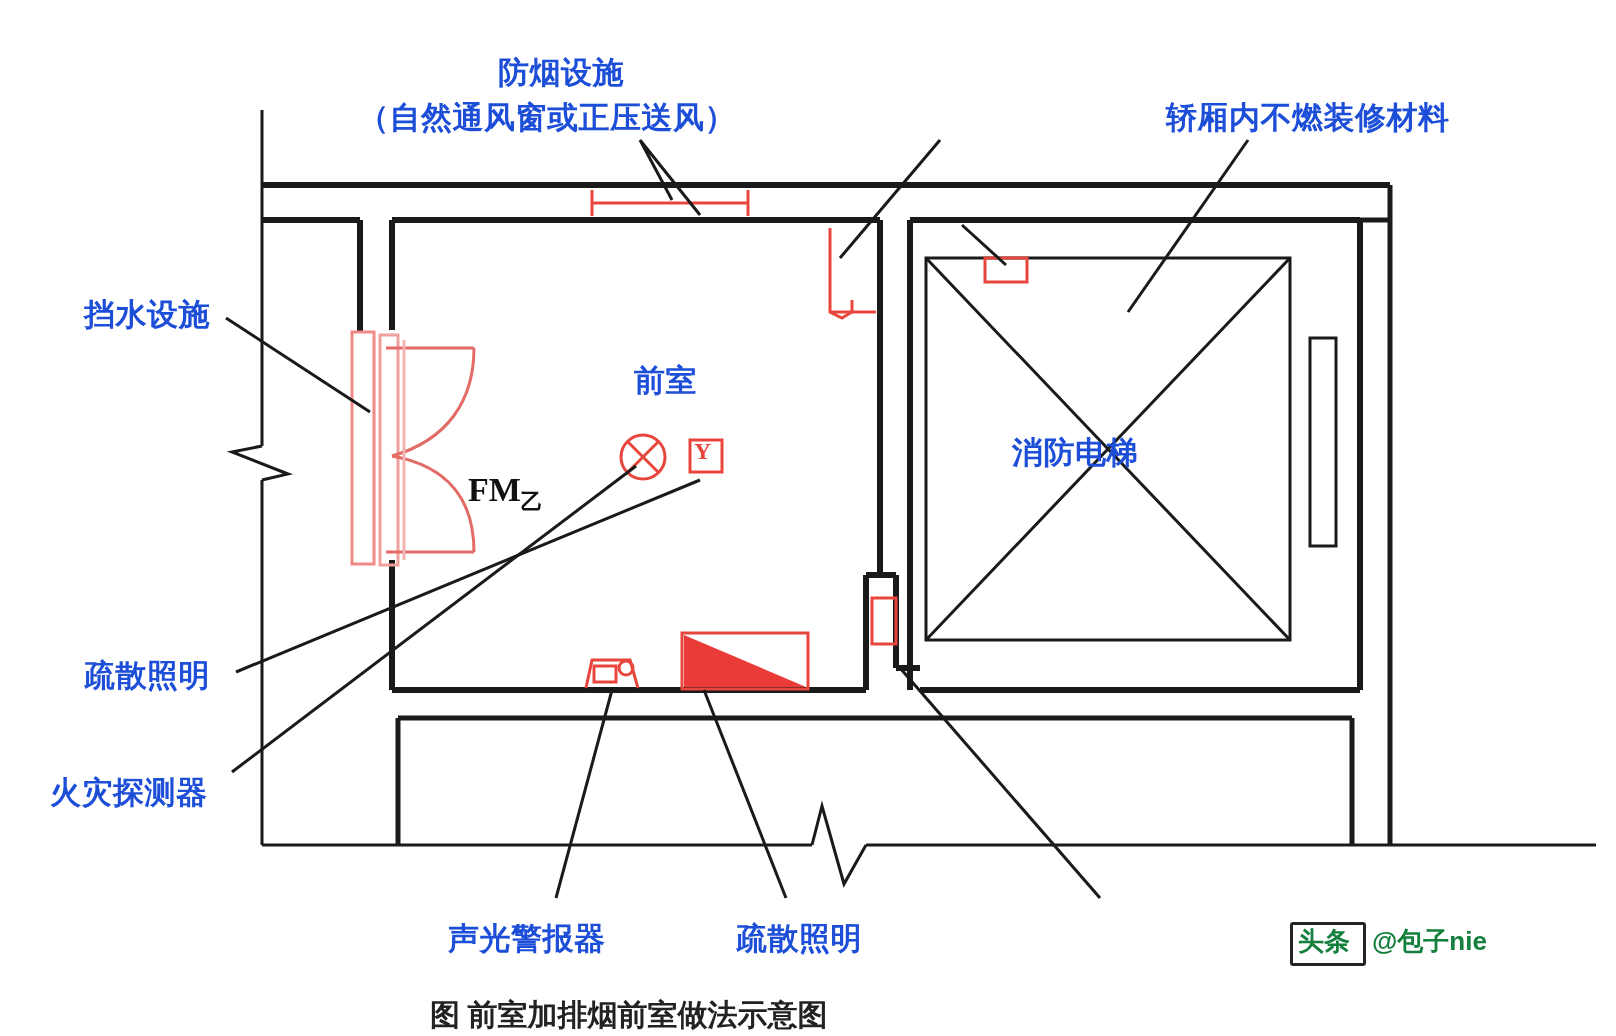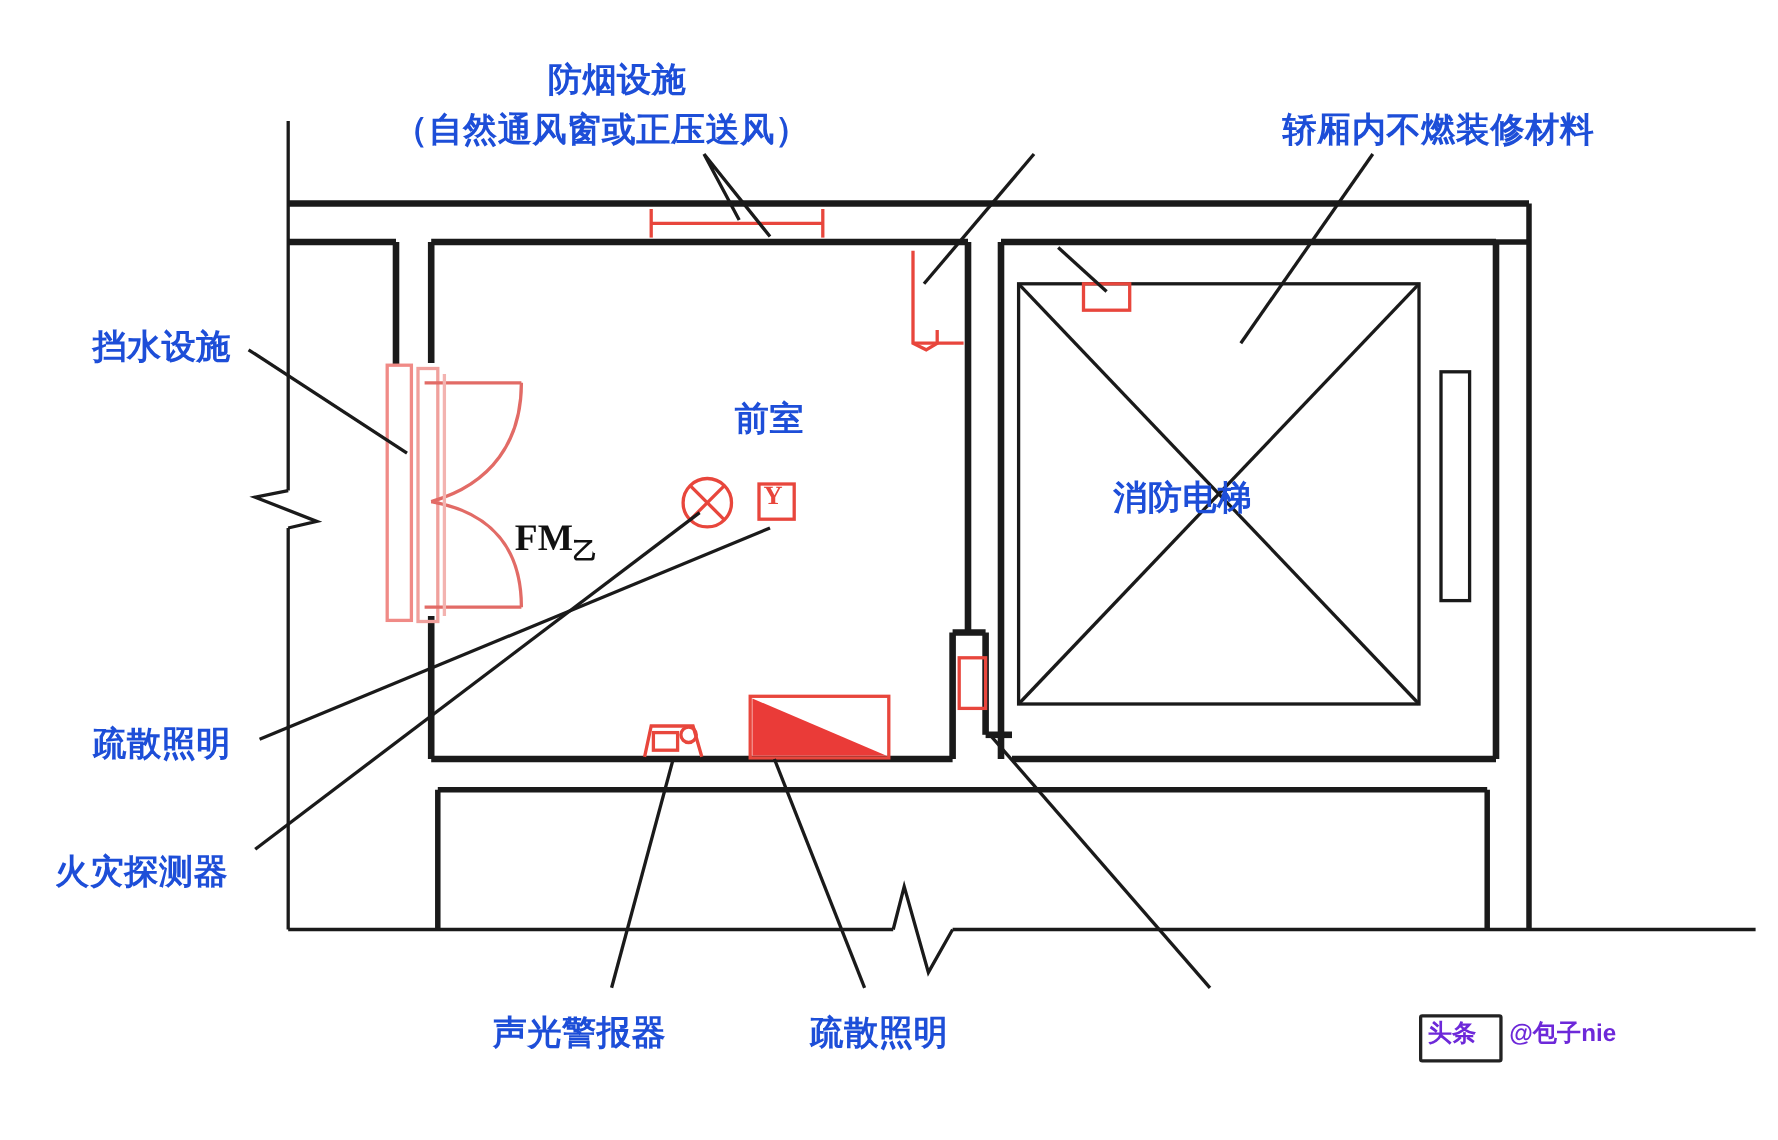--- a/index.html
+++ b/index.html
@@ -3,21 +3,21 @@
 <meta charset="utf-8">
 <style>
   html,body{margin:0;padding:0;background:#fff;}
   body{width:1616px;height:1036px;position:relative;overflow:hidden;
        font-family:"Liberation Serif","DejaVu Serif",serif;color:#111;}
   #stage{position:absolute;inset:0;}
   svg{position:absolute;left:0;top:0;}
   .lbl{position:absolute;font-weight:700;color:#1d4ed8;white-space:nowrap;
        font-family:"Liberation Serif","DejaVu Serif",serif;letter-spacing:.5px;}
   .lbl.big{font-size:31px;}
-  .wm{position:absolute;font-size:22px;font-weight:700;color:#6d28d9;white-space:nowrap;
+  .wm{position:absolute;font-size:26px;font-weight:700;color:#15803d;white-space:nowrap;
       font-family:"Liberation Sans","DejaVu Sans",sans-serif;}
   .wmbox{position:absolute;border:3px solid #222;border-radius:3px;}
   .fm{position:absolute;font-size:34px;font-weight:700;
       font-family:"Liberation Serif","DejaVu Serif",serif;}
   .fm sub{font-size:22px;}
   .caption{position:absolute;font-size:30px;font-weight:700;white-space:nowrap;
       font-family:"Liberation Serif","DejaVu Serif",serif;}
 </style>
 </head>
 <body>
@@ -152,29 +152,30 @@
 
   <div class="lbl big" style="left:84px;top:655px;">疏散照明</div>
 
   <div class="lbl big" style="left:50px;top:772px;">火灾探测器</div>
 
   <div class="lbl big" style="left:448px;top:918px;">声光警报器</div>
 
   <div class="lbl big" style="left:736px;top:918px;">疏散照明</div>
 
 
-  <div class="lbl big" style="left:668px;top:360px;">前室</div>
+  <div class="lbl big" style="left:634px;top:360px;">前室</div>
 
   <div class="lbl big" style="left:1012px;top:432px;">消防电梯</div>
 
   <div class="fm" style="left:468px;top:432px;margin-top:39px;">
     <span>FM</span><sub>乙</sub>
   </div>
 
   <div style="position:absolute;left:694px;top:438px;font-size:24px;font-weight:700;color:#e8463c;
               font-family:'Liberation Serif',serif;">Y</div>
 
   <div class="wmbox" style="left:1290px;top:922px;width:70px;height:38px;"></div>
   <div class="wm" style="left:1298px;top:924px;">头条</div>
   <div class="wm" style="left:1372px;top:924px;">@包子nie</div>
 
+  <div class="caption" style="left:430px;top:995px;color:#222;">图  前室加排烟前室做法示意图</div>
 
 </div>
 
 </body></html>

